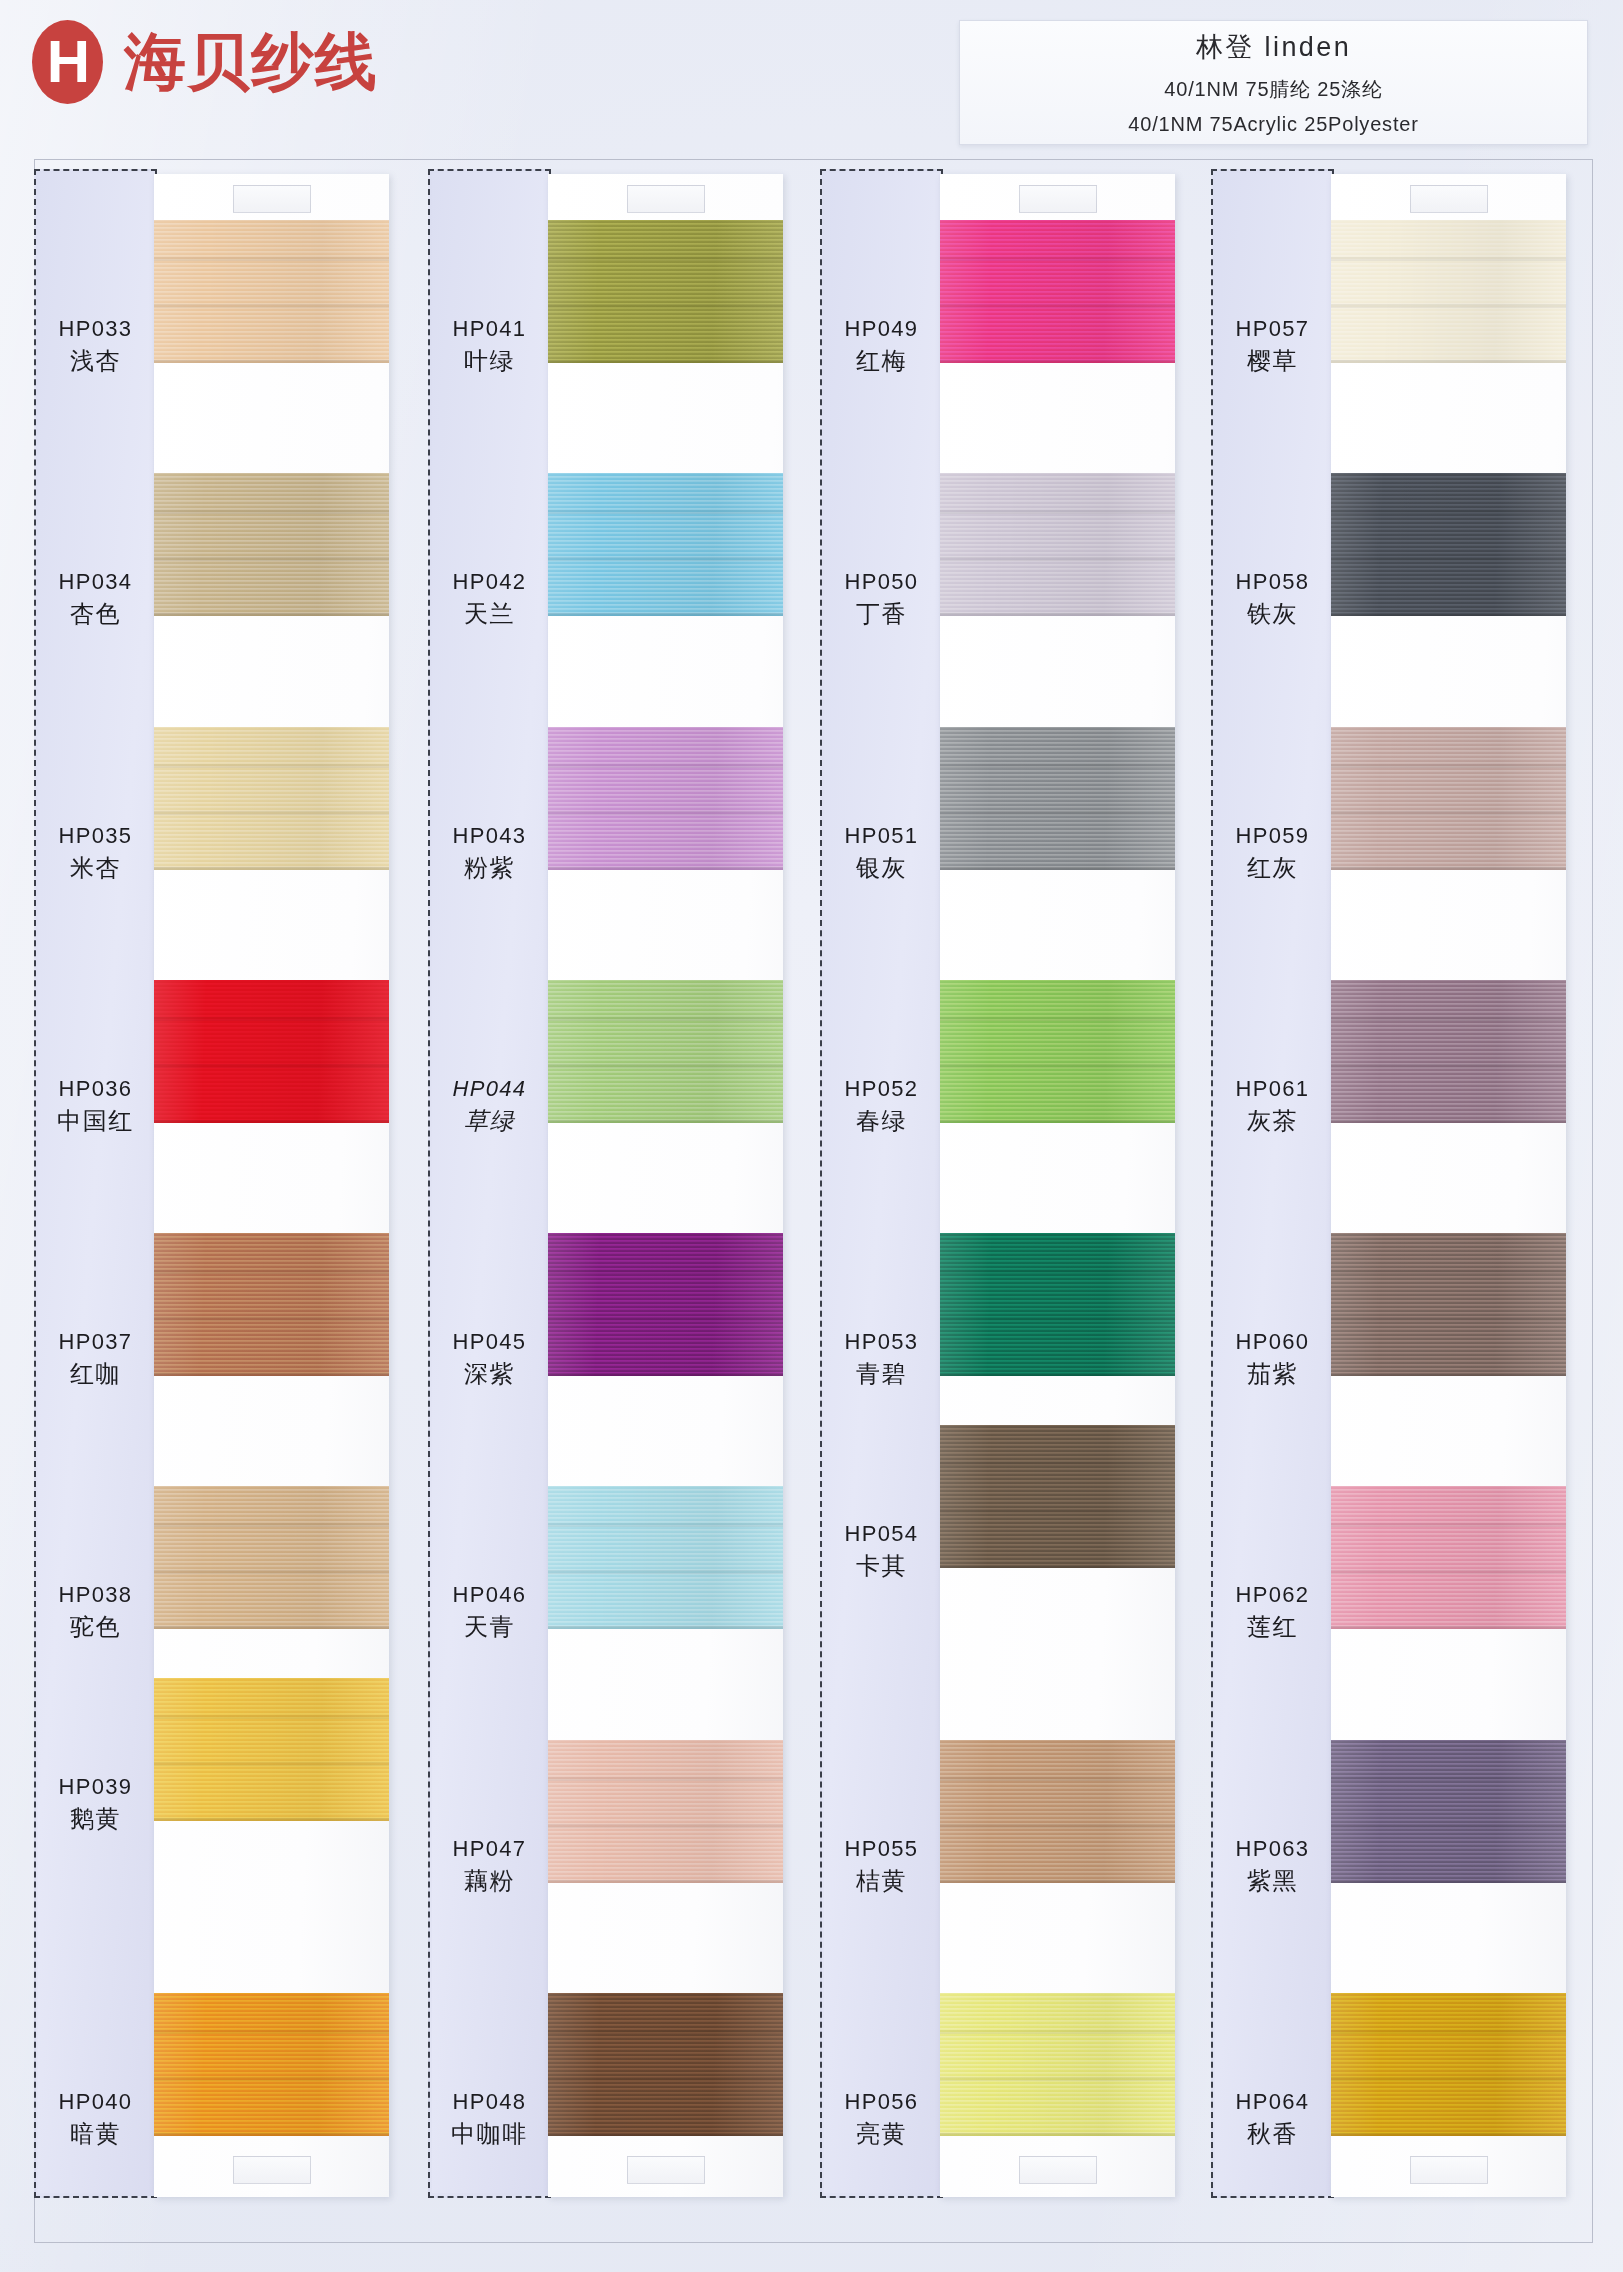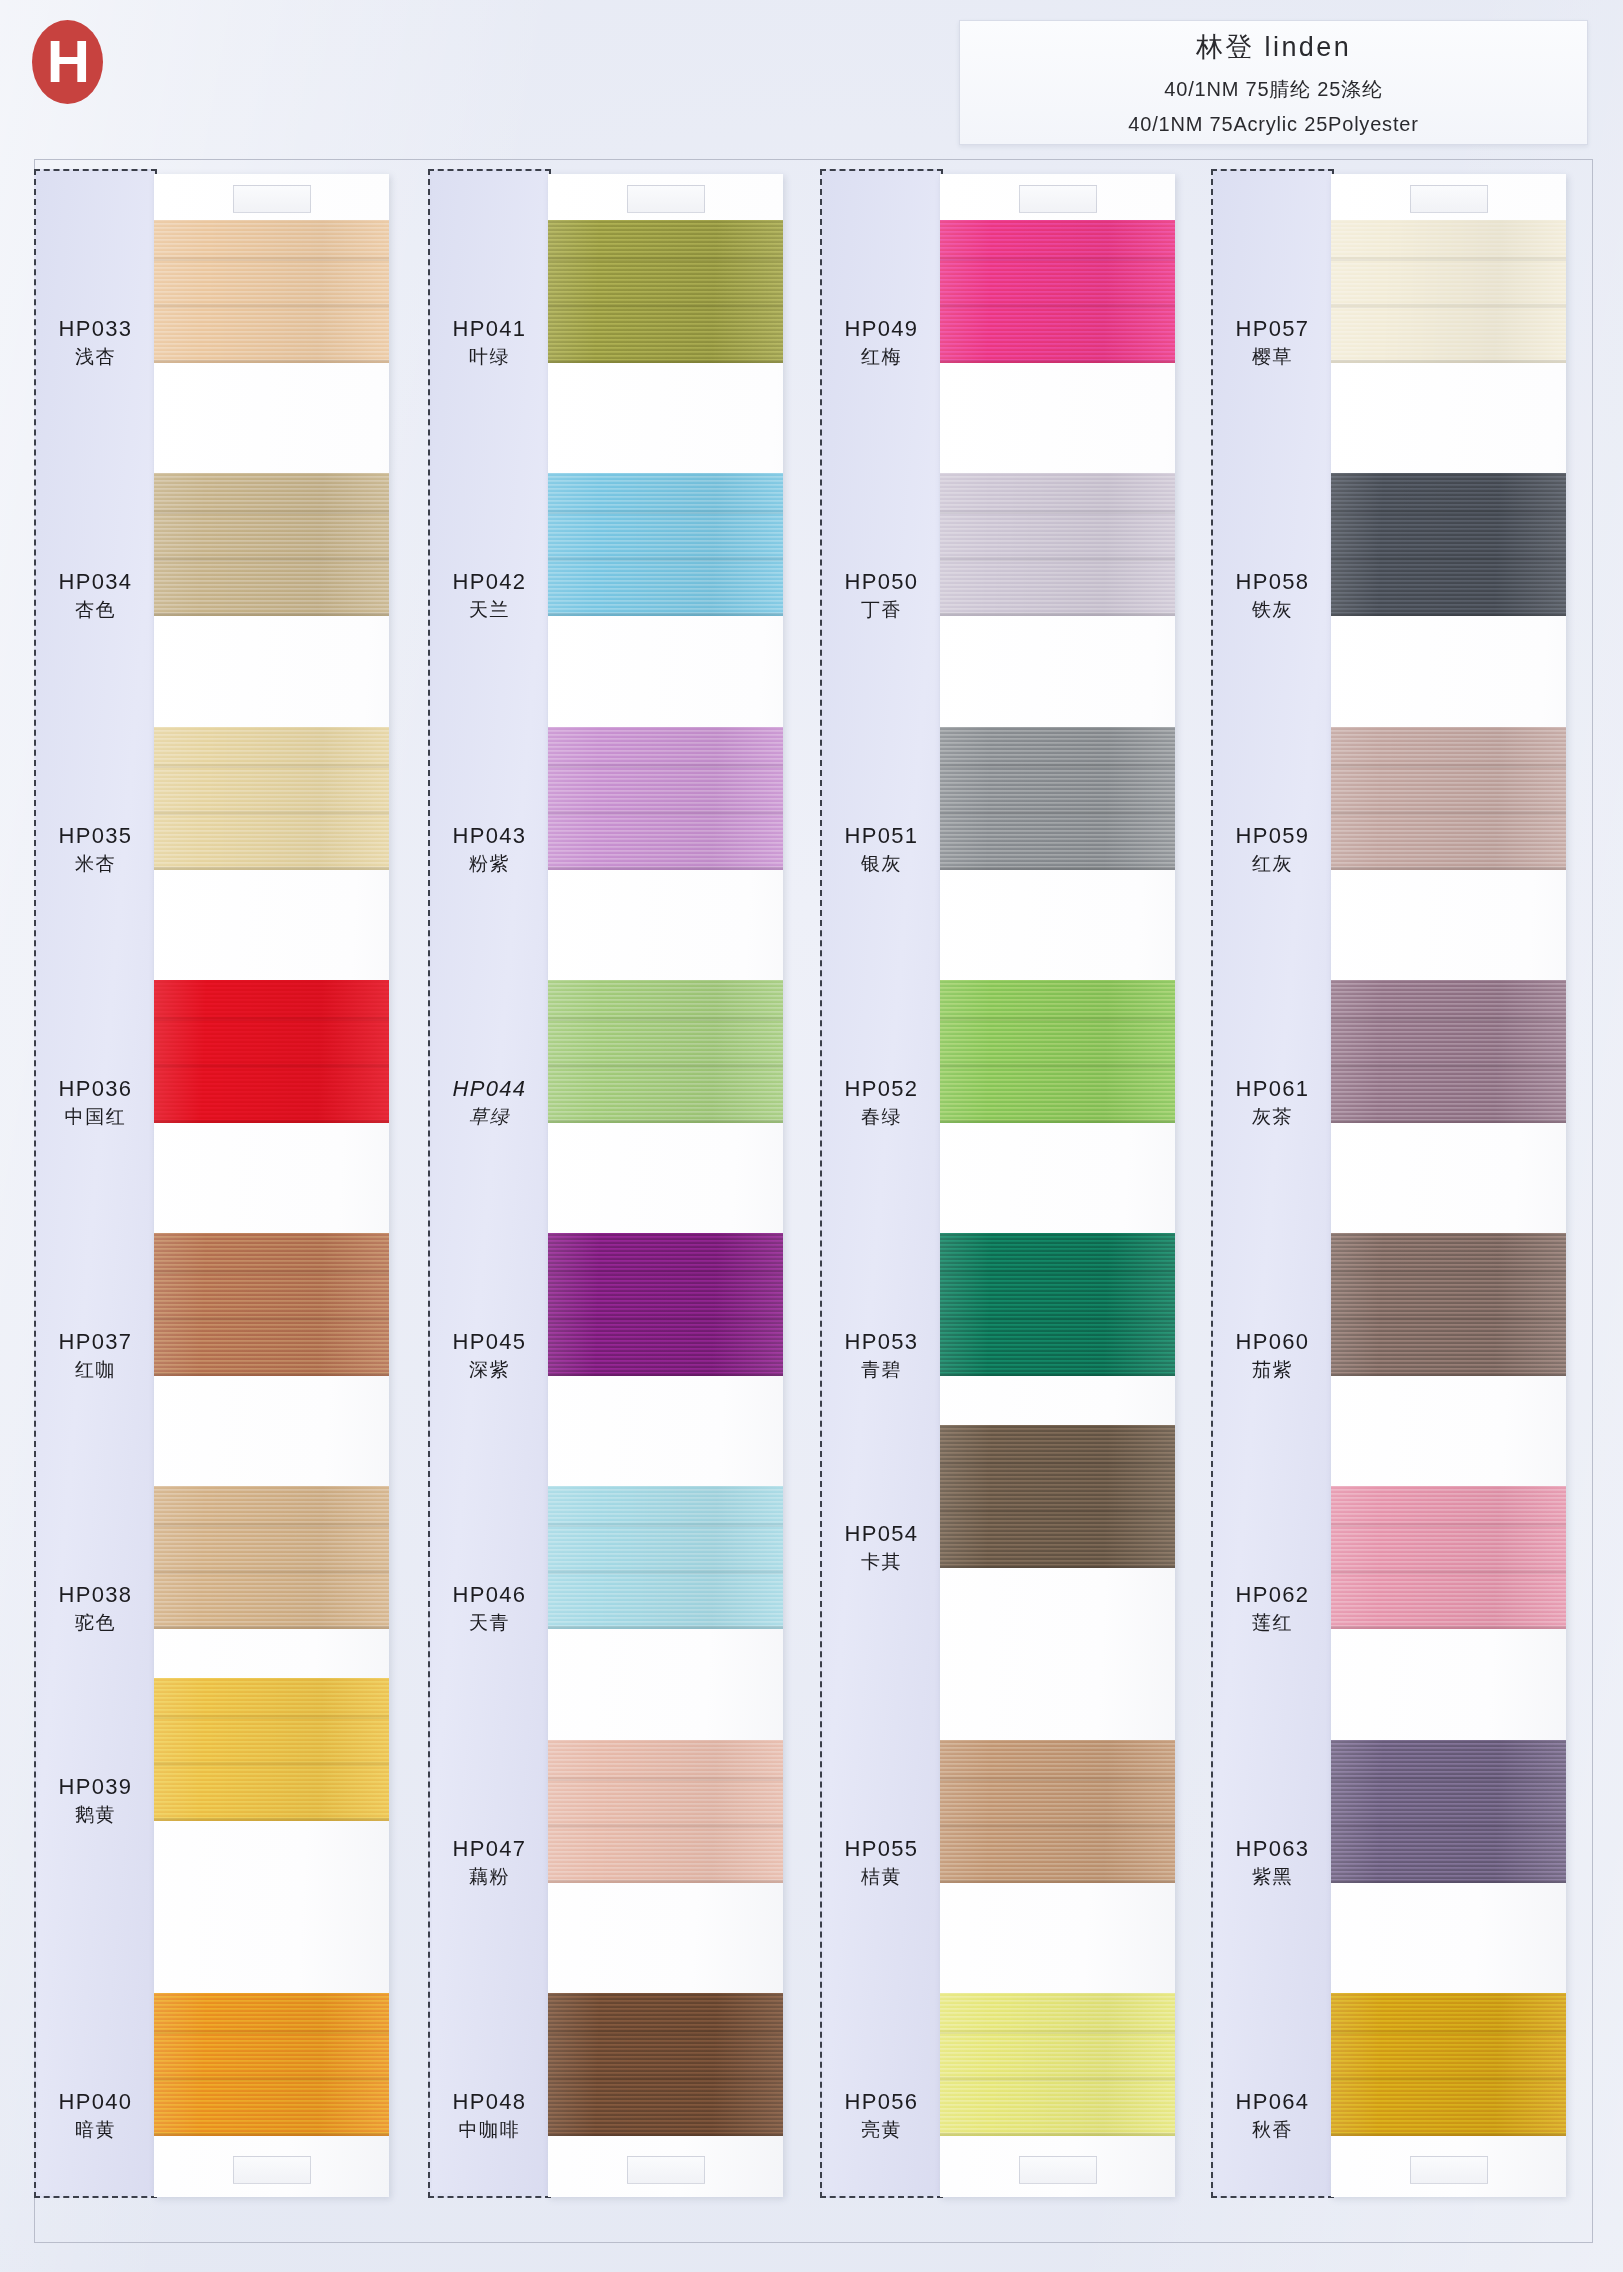--- a/index.html
+++ b/index.html
@@ -104,21 +104,21 @@
   }
   .row-label{
     position:absolute;left:0px;width:123px;
     top:78px;
     text-align:center;
     color:#1c1c20;
     line-height:1.38;
     z-index:3;
   }
   .row-code{font-size:22px;letter-spacing:1.3px;white-space:nowrap;margin-top:48px;}
-  .row-name{font-size:19px;letter-spacing:1.6px;white-space:nowrap;}
+  .row-name{font-size:24px;letter-spacing:1.6px;white-space:nowrap;}
 
   
   .swatch{
     position:absolute;
     left:120px;
     width:235px;
     height:143px;
     overflow:hidden;
   }
   .swatch .threads{
@@ -152,20 +152,21 @@
     background:rgba(0,0,0,.10);
   }
 </style>
 </head>
 <body>
 
 <div class="sheet"></div>
 
 <div class="brand">
   <div class="brand-mark">H</div>
+  <div class="brand-text">海贝纱线</div>
 </div>
 
 <div class="spec-card">
   <div class="spec-title">林登 linden</div>
   <div class="spec-line">40/1NM  75腈纶 25涤纶</div>
   <div class="spec-line">40/1NM  75Acrylic 25Polyester</div>
 </div>
 
 <div class="frame"></div>
 

